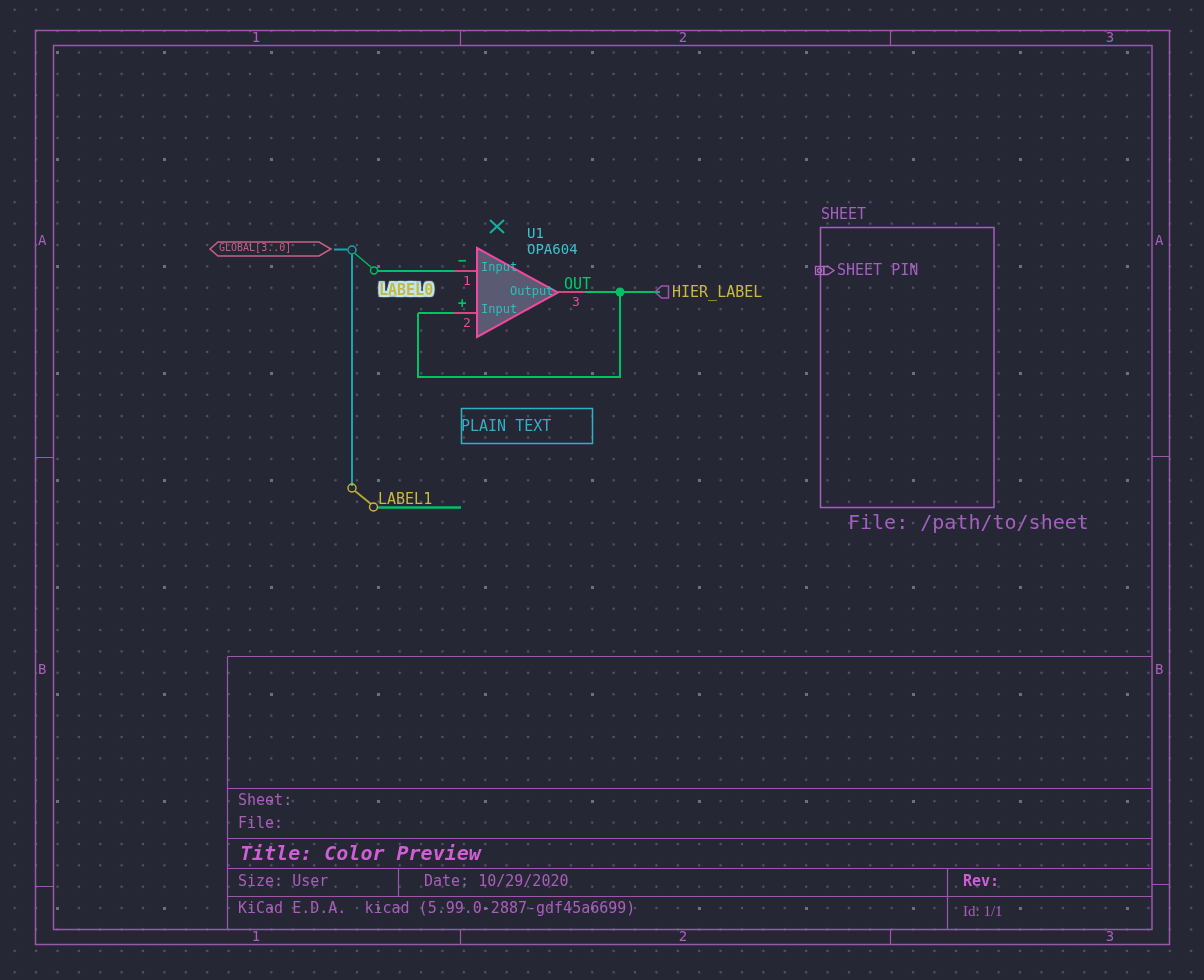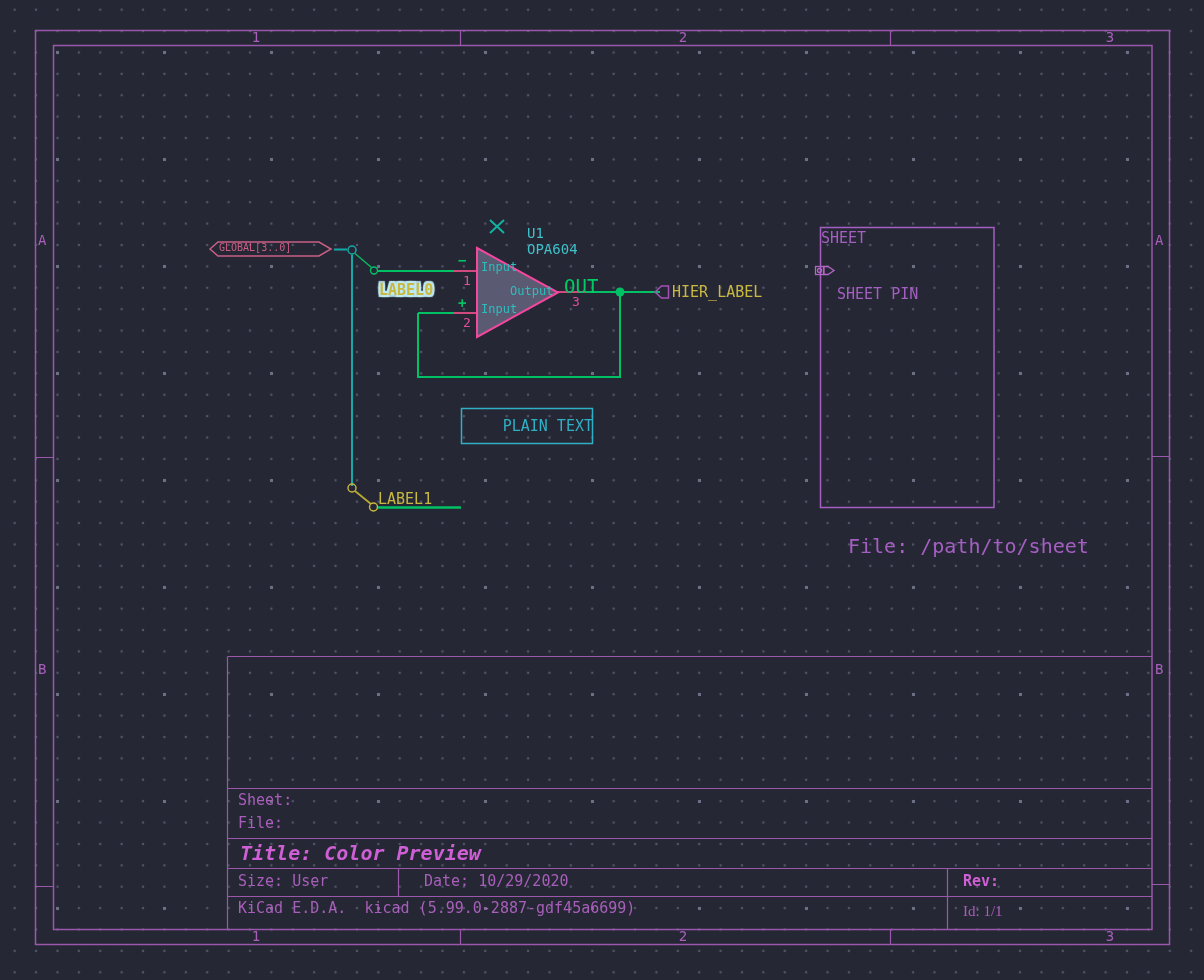--- a/index.html
+++ b/index.html
@@ -24,23 +24,23 @@
   .lbl-hi {
     color:#c9b93f; font-size:15px; font-weight:bold;
     text-shadow:
       -2px 0 1px #bfe9f2, 2px 0 1px #bfe9f2, 0 -2px 1px #bfe9f2, 0 2px 1px #bfe9f2,
       -2px -2px 1px #bfe9f2, 2px 2px 1px #bfe9f2, 2px -2px 1px #bfe9f2, -2px 2px 1px #bfe9f2;
   }
   .teal { color:#3ec1c9; font-size:14px; }
   .pinname { color:#2ebdbd; font-size:12px; }
   .pinnum { color:#e0509d; font-size:13px; }
   .sign { color:#00c264; font-size:14px; font-weight:bold; }
-  .net-green { color:#00cc66; font-size:19px; }
+  .net-green { color:#00cc66; font-size:15px; }
   .glabel { color:#c95f84; font-size:10px; }
-  .violet { color:#a55fc2; font-size:15px;margin-top:24px; }
+  .violet { color:#a55fc2; font-size:15px; }
   .plain { color:#2fb0c4; font-size:15px; }
 </style>
 </head>
 <body>
 
 <div class="canvas">
 
   <svg class="overlay" width="1204" height="980" viewBox="0 0 1204 980">
 
     <g stroke="#9a57ab" stroke-width="1.5" fill="none">
@@ -114,19 +114,19 @@
   <div class="t sign" style="left:458px; top:253px;">−</div>
   <div class="t pinnum" style="left:463px; top:274px;">1</div>
   <div class="t pinname" style="left:481px; top:261px;">Input</div>
   <div class="t sign" style="left:458px; top:296px;">+</div>
   <div class="t pinnum" style="left:463px; top:316px;">2</div>
   <div class="t pinname" style="left:481px; top:303px;">Input</div>
   <div class="t pinname" style="left:510px; top:285px;">Output</div>
   <div class="t pinnum" style="left:572px; top:295px;">3</div>
   <div class="t net-green" style="left:564px; top:276px;">OUT</div>
   <div class="t lbl" style="left:672px; top:284px;">HIER_LABEL</div>
-  <div class="t plain" style="left:461px; top:418px; width:132px; text-align:right;">PLAIN TEXT</div>
+  <div class="t plain" style="left:461px; top:418px; width:132px; text-align:left;">PLAIN TEXT</div>
   <div class="t lbl" style="left:378px; top:491px;">LABEL1</div>
   <div class="t violet" style="left:821px; top:206px;">SHEET</div>
   <div class="t violet" style="left:837px; top:262px;">SHEET PIN</div>
   <div class="t violet" style="left:848px; top:511px; font-size:20px;">File: /path/to/sheet</div>
 
 </div>
 
 </body></html>

